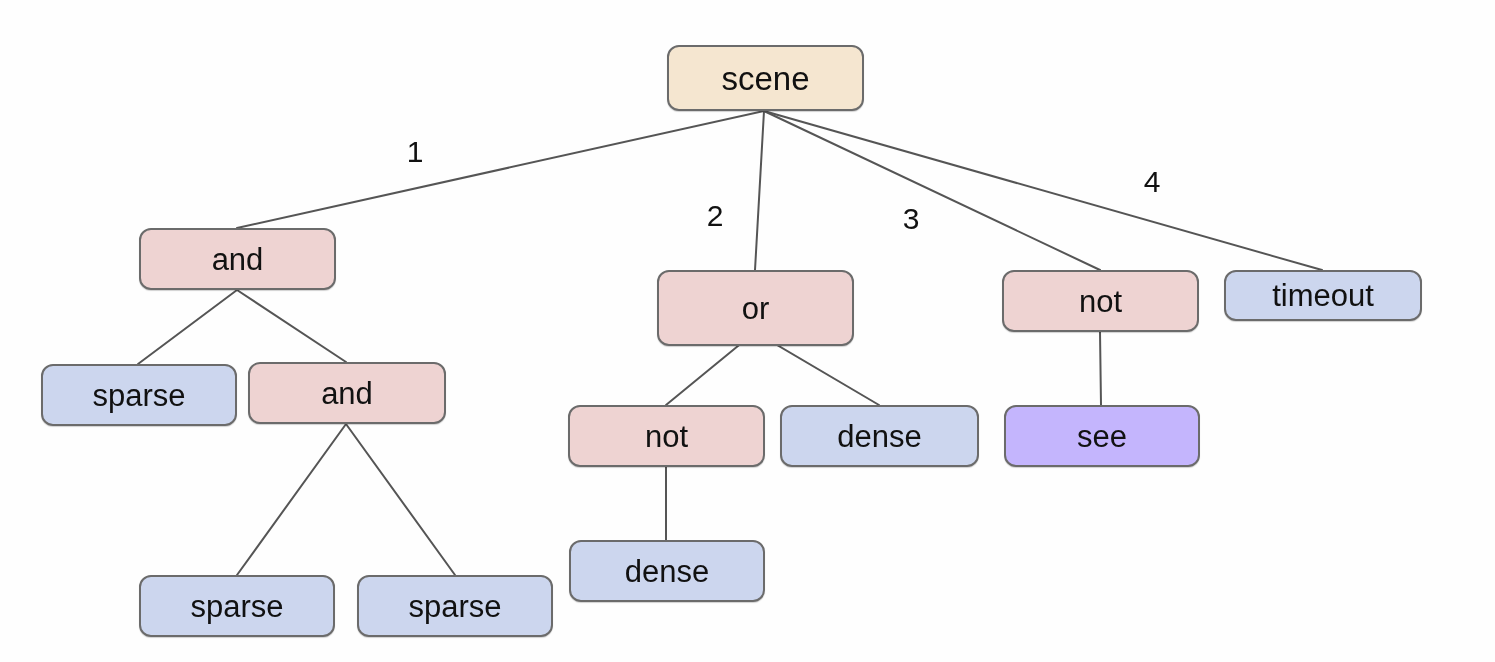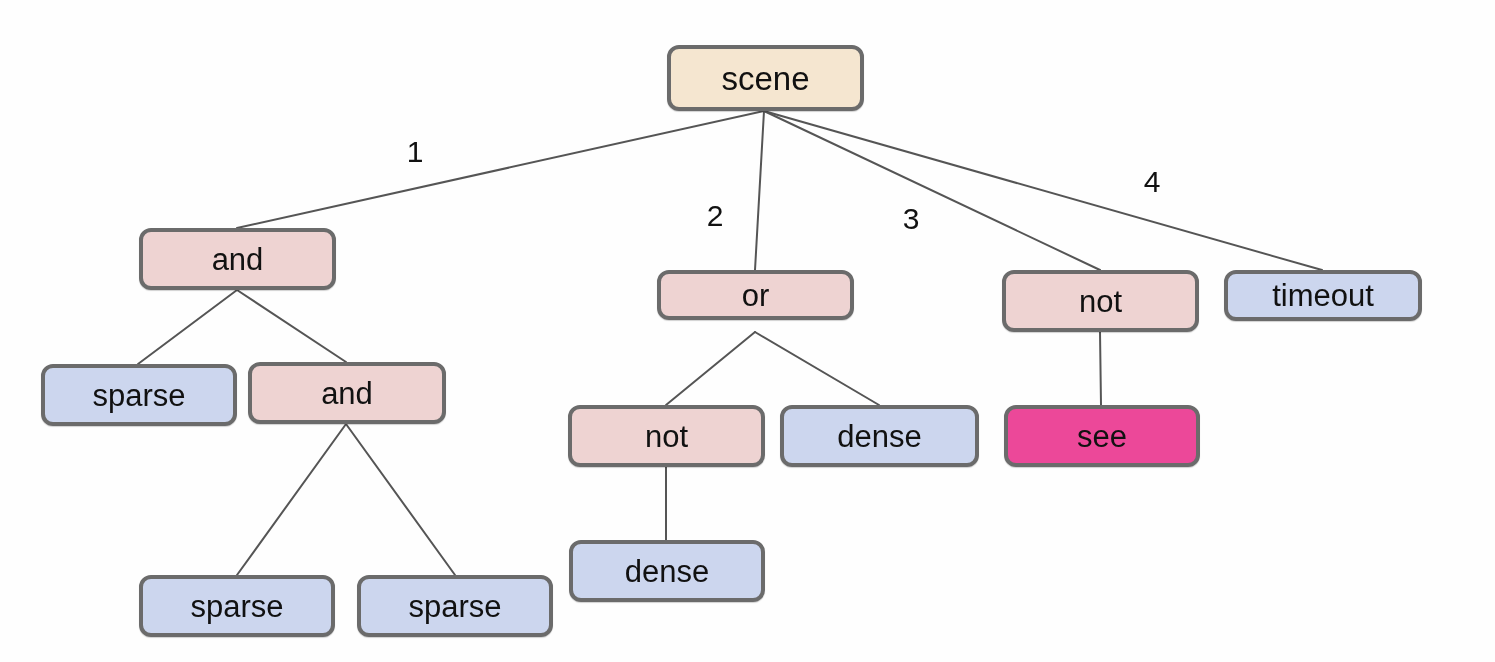--- a/index.html
+++ b/index.html
@@ -18,21 +18,21 @@
   #edge-layer {
     position: absolute;
     left: 0;
     top: 0;
     width: 1495px;
     height: 662px;
   }
   .node {
     position: absolute;
     box-sizing: border-box;
-    border: 4px solid #22c55e;
+    border: 2px solid #22c55e;
     border-radius: 12px;
     display: flex;
     align-items: center;
     justify-content: center;
     color: #111111;
     line-height: 1;
     white-space: nowrap;
     box-shadow: 0 1px 1px rgba(0,0,0,0.18);
   }
   .node-label {
@@ -68,42 +68,42 @@
 <div class="edge-label" style="left: 415px; top: 152px;">1</div>
     <div class="edge-label" style="left: 715px; top: 216px;">2</div>
     <div class="edge-label" style="left: 911px; top: 219px;">3</div>
     <div class="edge-label" style="left: 1152px; top: 182px;">4</div>
     <div class="node" style="left: 667px; top: 45px; width: 197px; height: 66px; background: rgb(245, 230, 208); border-color: rgb(107, 107, 107); font-size: 33px;">
       <span class="node-label">scene</span>
     </div>
     <div class="node" style="left: 139px; top: 228px; width: 197px; height: 62px; background: rgb(238, 211, 210); border-color: rgb(107, 107, 107); font-size: 31px;">
       <span class="node-label">and</span>
     </div>
-    <div class="node" style="left: 657px; top: 270px; width: 197px; height: 50px; background: rgb(238, 211, 210); border-color: rgb(107, 107, 107); font-size: 31px;">
+    <div class="node" style="left: 657px; top: 270px; width: 197px; height: 76px; background: rgb(238, 211, 210); border-color: rgb(107, 107, 107); font-size: 31px;">
       <span class="node-label">or</span>
     </div>
     <div class="node" style="left: 1002px; top: 270px; width: 197px; height: 62px; background: rgb(238, 211, 210); border-color: rgb(107, 107, 107); font-size: 31px;">
       <span class="node-label">not</span>
     </div>
     <div class="node" style="left: 1224px; top: 270px; width: 198px; height: 51px; background: rgb(204, 214, 238); border-color: rgb(107, 107, 107); font-size: 31px;">
       <span class="node-label">timeout</span>
     </div>
     <div class="node" style="left: 41px; top: 364px; width: 196px; height: 62px; background: rgb(204, 214, 238); border-color: rgb(107, 107, 107); font-size: 31px;">
       <span class="node-label">sparse</span>
     </div>
     <div class="node" style="left: 248px; top: 362px; width: 198px; height: 62px; background: rgb(238, 211, 210); border-color: rgb(107, 107, 107); font-size: 31px;">
       <span class="node-label">and</span>
     </div>
     <div class="node" style="left: 568px; top: 405px; width: 197px; height: 62px; background: rgb(238, 211, 210); border-color: rgb(107, 107, 107); font-size: 31px;">
       <span class="node-label">not</span>
     </div>
     <div class="node" style="left: 780px; top: 405px; width: 199px; height: 62px; background: rgb(204, 214, 238); border-color: rgb(107, 107, 107); font-size: 31px;">
       <span class="node-label">dense</span>
     </div>
-    <div class="node" style="left: 1004px; top: 405px; width: 196px; height: 62px; background: #ec4899; border-color: rgb(107, 107, 107); font-size: 31px;">
+    <div class="node" style="left: 1004px; top: 405px; width: 196px; height: 62px; background: #c4b5fd; border-color: rgb(107, 107, 107); font-size: 31px;">
       <span class="node-label">see</span>
     </div>
     <div class="node" style="left: 569px; top: 540px; width: 196px; height: 62px; background: rgb(204, 214, 238); border-color: rgb(107, 107, 107); font-size: 31px;">
       <span class="node-label">dense</span>
     </div>
     <div class="node" style="left: 139px; top: 575px; width: 196px; height: 62px; background: rgb(204, 214, 238); border-color: rgb(107, 107, 107); font-size: 31px;">
       <span class="node-label">sparse</span>
     </div>
     <div class="node" style="left: 357px; top: 575px; width: 196px; height: 62px; background: rgb(204, 214, 238); border-color: rgb(107, 107, 107); font-size: 31px;">
       <span class="node-label">sparse</span>

